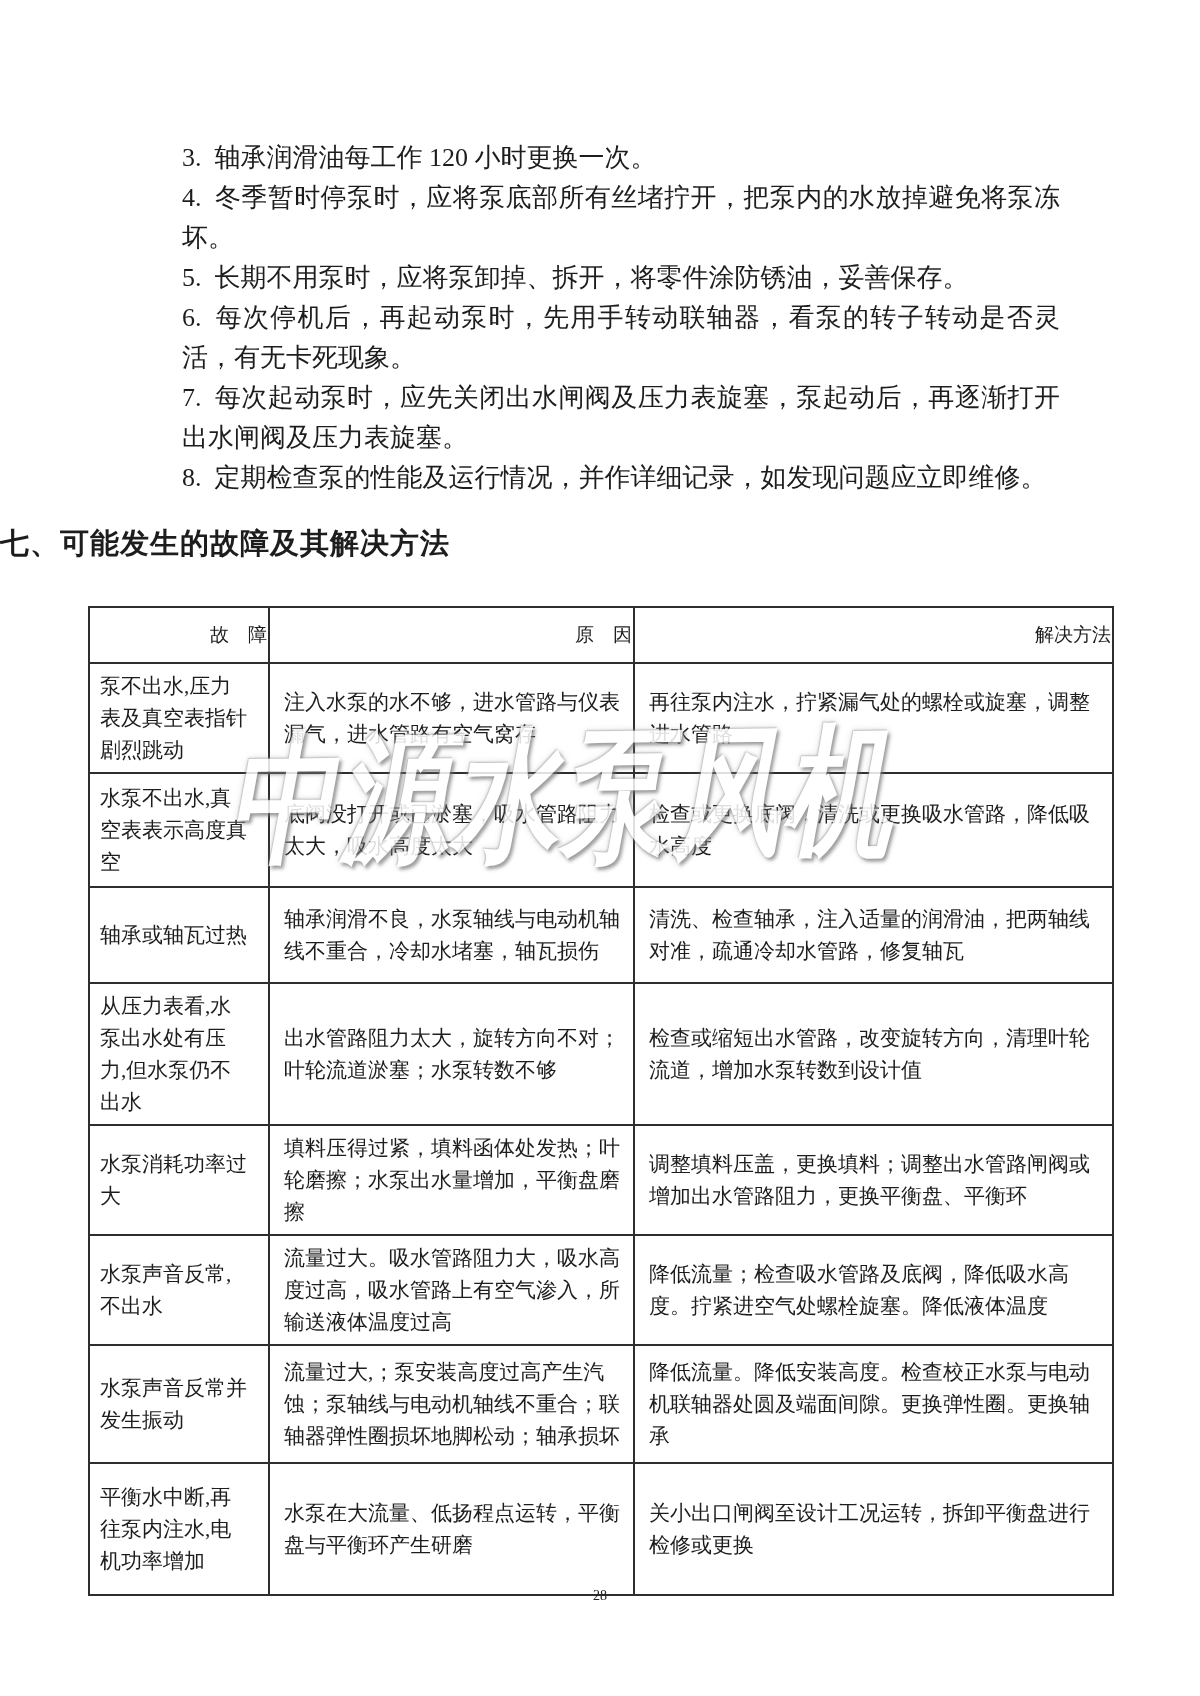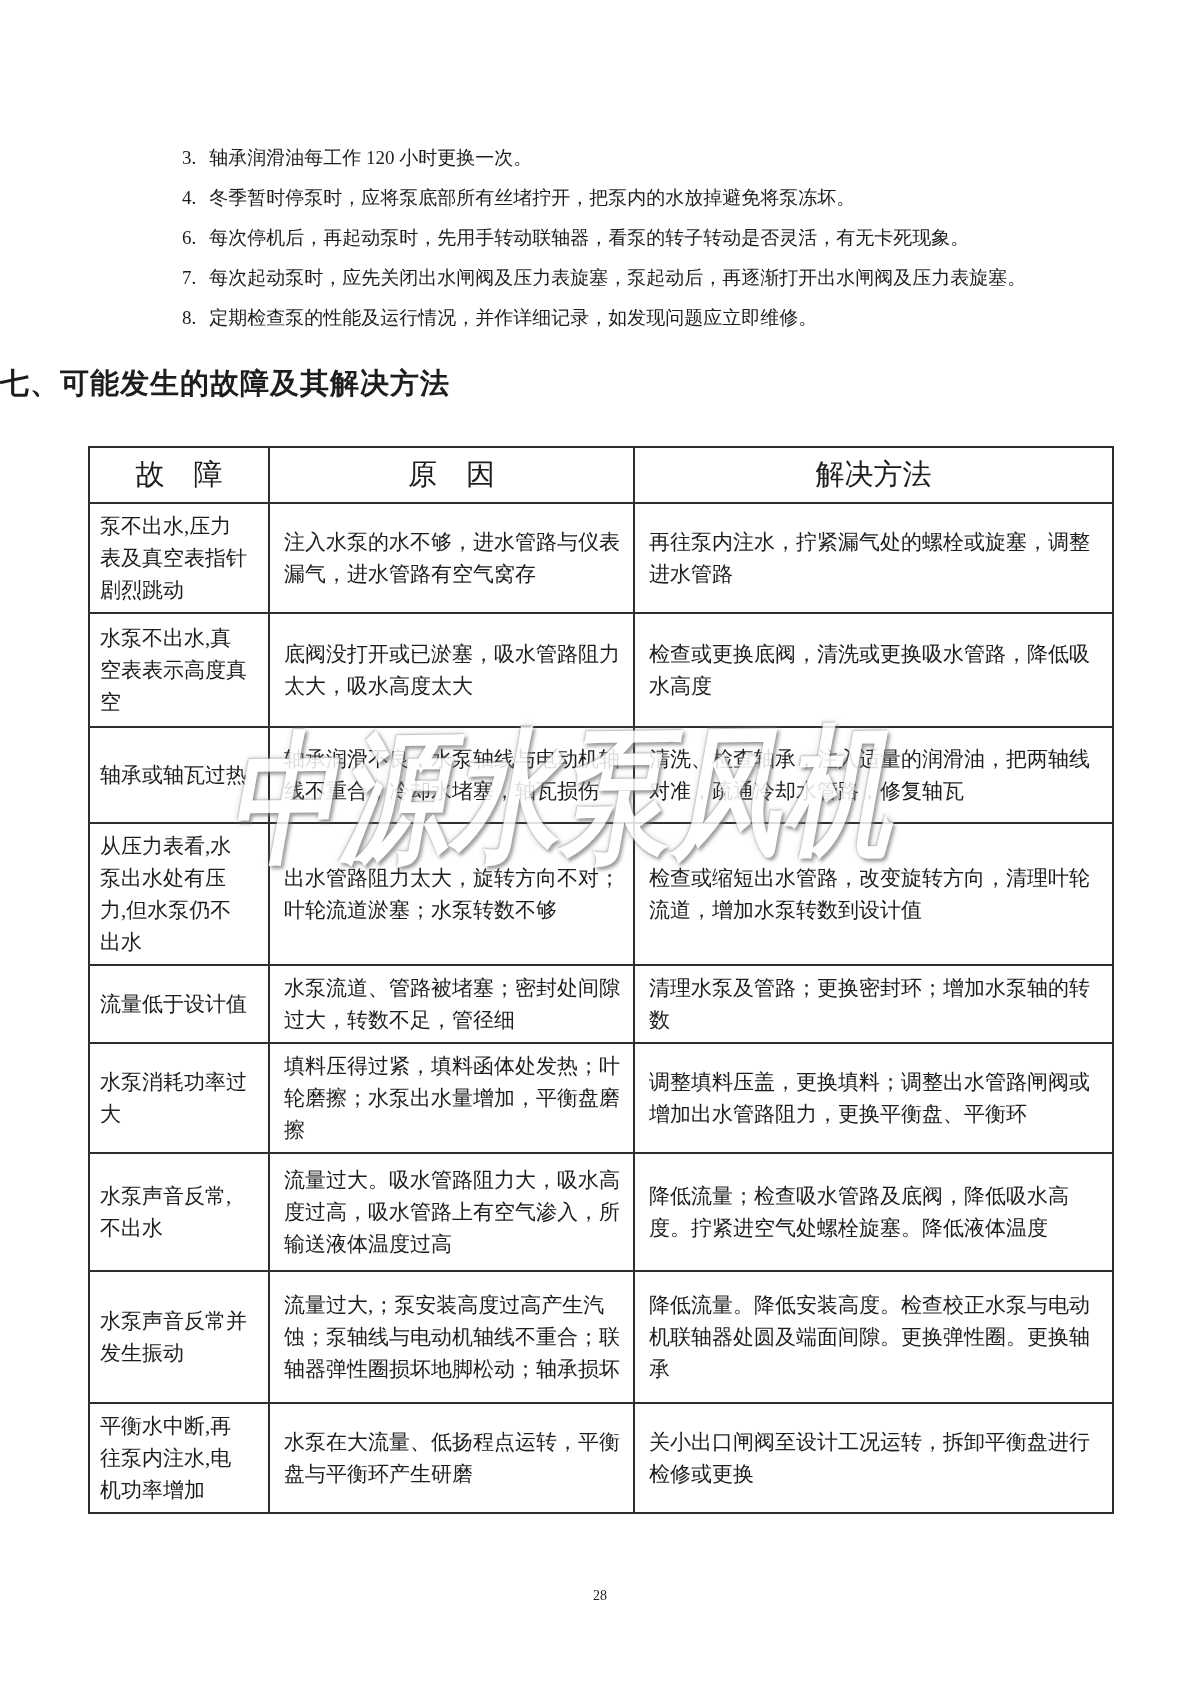--- a/index.html
+++ b/index.html
@@ -12,21 +12,21 @@
     color:#1d1d1d;
     overflow:hidden;
   }
   
   .num-list{
     padding:138px 140px 0 182px;
     margin:0;
     list-style:none;
   }
   .num-list li{
-    font-size:19px;
+    font-size:26px;
     line-height:40px;
     text-align:justify;
   }
   .num-list .num{margin-right:13px;}
   
   .section-title{
     margin:26px 0 0 0;
     font-size:29px;
     font-weight:bold;
     letter-spacing:1px;
@@ -39,22 +39,22 @@
     table-layout:fixed;
     font-size:21px;
   }
   .fault-table th,.fault-table td{
     border:2px solid #2e2e2e;
     vertical-align:middle;
     font-weight:normal;
   }
   .fault-table th{
     height:52px;
-    text-align:center;
-    font-size:29px;
+    text-align:right;
+    font-size:19px;
   }
   .fault-table td{
     padding:6px 12px 6px 14px;
     line-height:32px;
     text-align:left;
   }
   .fault-table td.c-fault{padding-left:10px;padding-right:20px;}
   .col-fault{width:180px;}
   .col-cause{width:365px;}
   .col-fix{width:479px;}
@@ -97,20 +97,21 @@
   }
 </style>
 </head>
 <body>
 
 <div class="page">
 
   <ol class="num-list">
     <li><span class="num">3.</span><span>轴承润滑油每工作 120 小时更换一次。</span></li>
     <li><span class="num">4.</span><span>冬季暂时停泵时，应将泵底部所有丝堵拧开，把泵内的水放掉避免将泵冻坏。</span></li>
+    <li><span class="num">5.</span><span>长期不用泵时，应将泵卸掉、拆开，将零件涂防锈油，妥善保存。</span></li>
     <li><span class="num">6.</span><span>每次停机后，再起动泵时，先用手转动联轴器，看泵的转子转动是否灵活，有无卡死现象。</span></li>
     <li><span class="num">7.</span><span>每次起动泵时，应先关闭出水闸阀及压力表旋塞，泵起动后，再逐渐打开出水闸阀及压力表旋塞。</span></li>
     <li><span class="num">8.</span><span>定期检查泵的性能及运行情况，并作详细记录，如发现问题应立即维修。</span></li>
   </ol>
 
   <h1 class="section-title">七、可能发生的故障及其解决方法</h1>
 
   <div class="table-wrap">
     <table class="fault-table">
       <colgroup>
@@ -140,25 +141,20 @@
           <td class="c-fault">轴承或轴瓦过热</td>
           <td>轴承润滑不良，水泵轴线与电动机轴线不重合，冷却水堵塞，轴瓦损伤</td>
           <td>清洗、检查轴承，注入适量的润滑油，把两轴线对准，疏通冷却水管路，修复轴瓦</td>
         </tr>
         <tr>
           <td class="c-fault">从压力表看,水泵出水处有压力,但水泵仍不出水</td>
           <td>出水管路阻力太大，旋转方向不对；叶轮流道淤塞；水泵转数不够</td>
           <td>检查或缩短出水管路，改变旋转方向，清理叶轮流道，增加水泵转数到设计值</td>
         </tr>
         <tr>
-          <td class="c-fault">流量低于设计值</td>
-          <td>水泵流道、管路被堵塞；密封处间隙过大，转数不足，管径细</td>
-          <td>清理水泵及管路；更换密封环；增加水泵轴的转数</td>
-        </tr>
-        <tr>
           <td class="c-fault">水泵消耗功率过大</td>
           <td>填料压得过紧，填料函体处发热；叶轮磨擦；水泵出水量增加，平衡盘磨擦</td>
           <td>调整填料压盖，更换填料；调整出水管路闸阀或增加出水管路阻力，更换平衡盘、平衡环</td>
         </tr>
         <tr>
           <td class="c-fault">水泵声音反常,不出水</td>
           <td>流量过大。吸水管路阻力大，吸水高度过高，吸水管路上有空气渗入，所输送液体温度过高</td>
           <td>降低流量；检查吸水管路及底阀，降低吸水高度。拧紧进空气处螺栓旋塞。降低液体温度</td>
         </tr>
         <tr>

